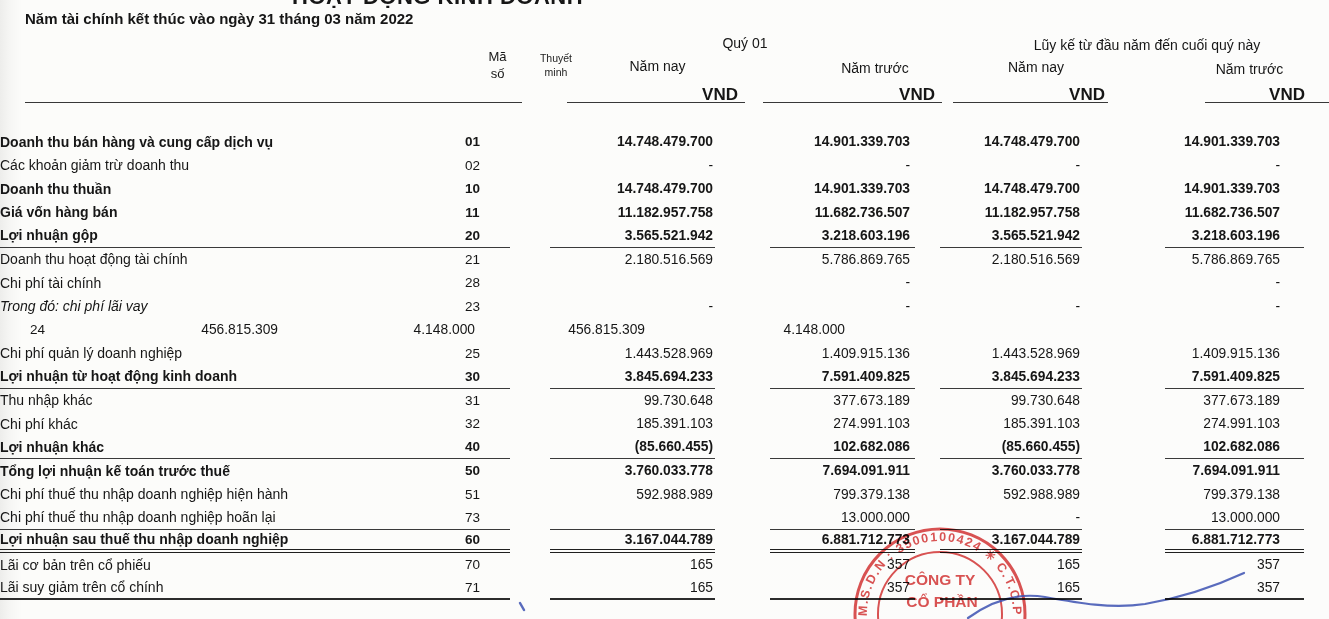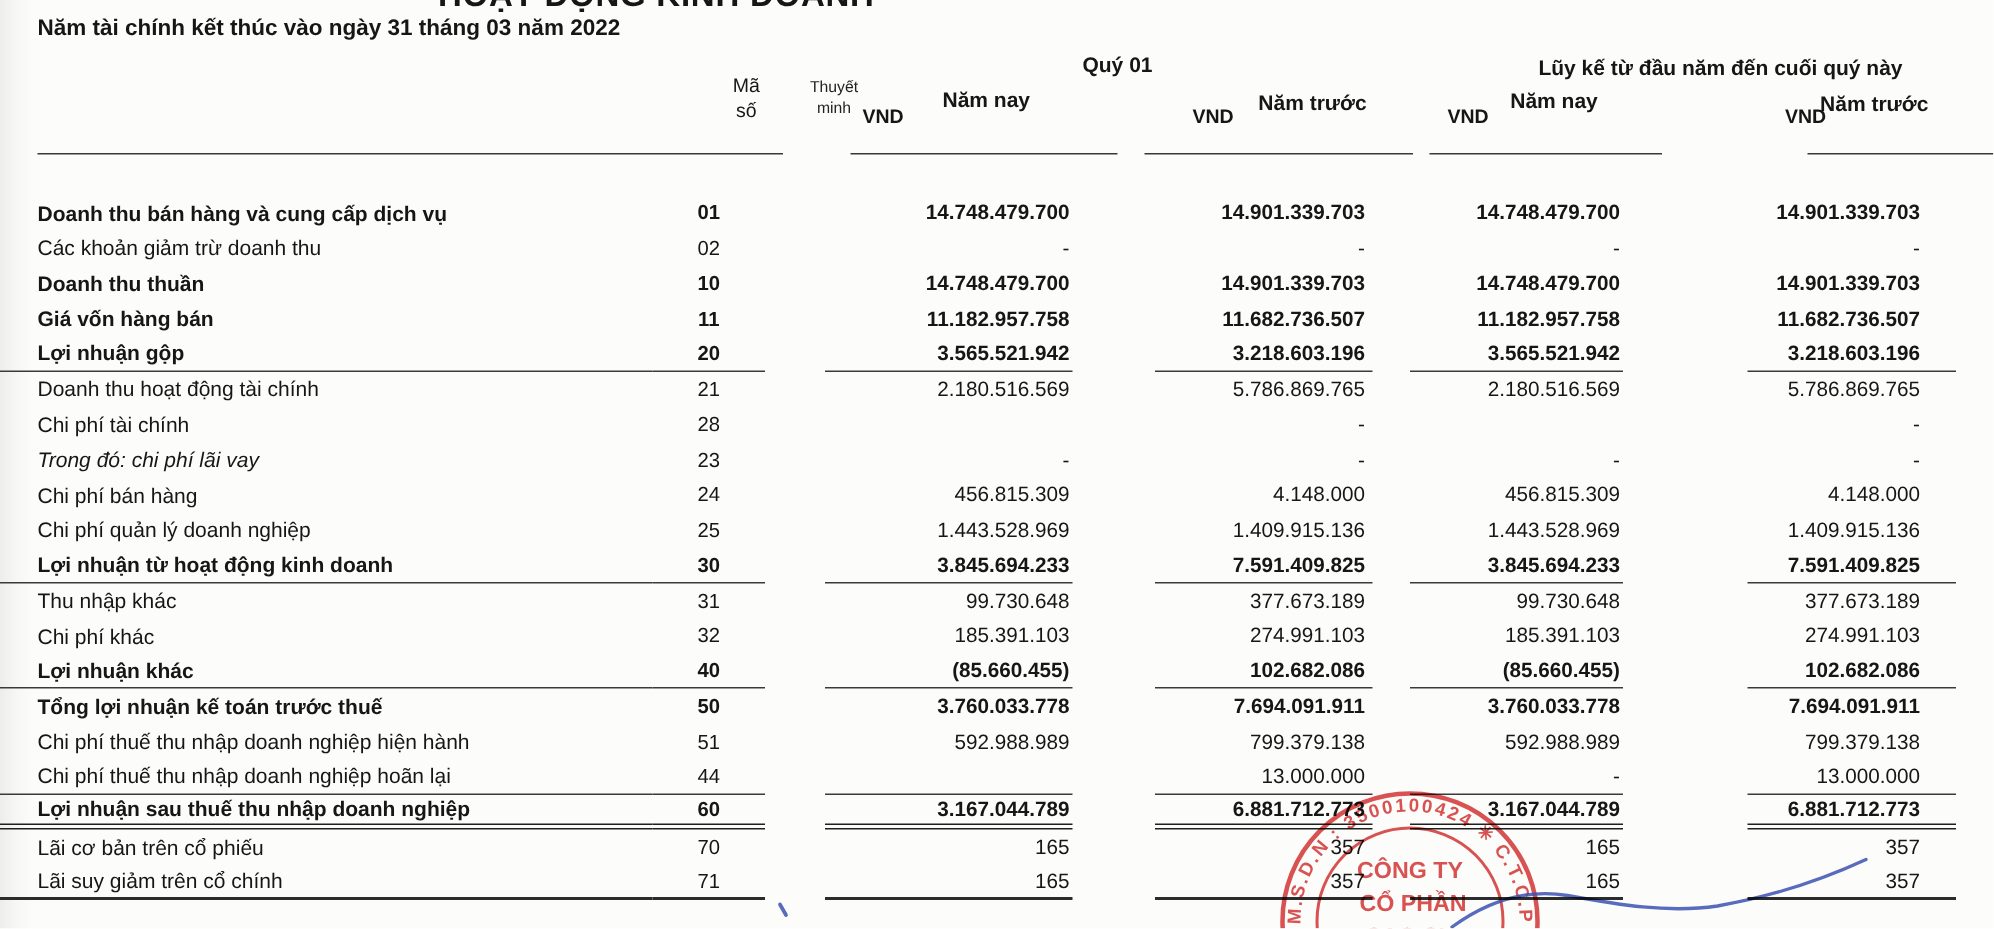--- a/index.html
+++ b/index.html
@@ -9,47 +9,47 @@
     font-family:"Liberation Sans","DejaVu Sans",sans-serif;
     color:#161616;
   }
   
   .title-clip{position:absolute;top:0;left:0;right:0;height:9px;overflow:hidden;}
   .title-clip .t{margin:-16px 0 0 292px;font-size:22px;font-weight:bold;letter-spacing:.5px;white-space:nowrap;}
   .subtitle{position:absolute;top:10px;left:25px;font-size:15px;font-weight:bold;white-space:nowrap;}
 
   
   .hd{position:absolute;text-align:center;line-height:17px;}
-  .hd.b{font-weight:bold;}
+  .hd.b{font-weight:normal;}
   .h-code{left:460px;width:75px;top:48px;font-size:13px;}
   .h-note{left:535px;width:42px;top:51px;font-size:10.5px;line-height:14px;color:#222;}
   .h-q1{left:575px;width:340px;top:35px;font-size:14px;}
   .h-ytd{left:965px;width:364px;top:37px;font-size:14px;}
   .h-ny1{left:575px;width:165px;top:58px;font-size:14px;}
   .h-nt1{left:795px;width:160px;top:60px;font-size:14px;}
   .h-ny2{left:965px;width:142px;top:59px;font-size:14px;}
   .h-nt2{left:1180px;width:139px;top:61px;font-size:14px;}
-  .vnd{position:absolute;top:70px;font-size:13px;font-weight:bold;text-align:left;}
+  .vnd{position:absolute;top:85px;font-size:17px;font-weight:bold;text-align:right;}
   .vnd1{left:575px;width:163px;}
   .vnd2{left:795px;width:140px;}
   .vnd3{left:965px;width:140px;}
   .vnd4{left:1190px;width:115px;}
   .hline{position:absolute;top:102px;height:0;border-top:1.6px solid #383838;}
   .hl-label{left:25px;width:497px;}
   .hl-v1{left:567px;width:178px;}
   .hl-v2{left:763px;width:179px;}
   .hl-v3{left:953px;width:155px;}
   .hl-v4{left:1205px;width:124px;}
 
   
   .rows{position:absolute;top:106px;left:0;width:1329px;}
   .rows .row:first-child{margin-top:24px;}
   .row{display:flex;align-items:center;height:23.5px;font-size:14px;}
   .c{box-sizing:border-box;height:100%;display:flex;align-items:center;}
-  .c.label{width:435px;padding-left:25px;}
+  .c.label{width:435px;}
   .c.code{width:75px;justify-content:center;font-size:13.5px;}
   .c.note{width:40px;}
   .c.v{justify-content:flex-end;font-size:13.8px;}
   .c.v1{width:165px;padding-right:2px;}
   .c.v2{width:145px;margin-left:55px;padding-right:5px;}
   .c.v3{width:142px;margin-left:25px;padding-right:2px;}
   .c.v4{width:139px;margin-left:83px;padding-right:24px;}
   .row.bold .label,.row.bold .code,.row.bold .v{font-weight:bold;}
   .row.italic .label{font-style:italic;}
   .row.indent .label{}
@@ -161,21 +161,20 @@
       <div class="row italic indent">
         <div class="c label">Trong đó:  chi phí lãi vay</div>
         <div class="c code">23</div>
         <div class="c note"></div>
         <div class="c v v1">-</div>
         <div class="c v v2">-</div>
         <div class="c v v3">-</div>
         <div class="c v v4">-</div>
       </div>
       <div class="row">
-        <div class="c label">Chi phí bán hàng</div>
         <div class="c code">24</div>
         <div class="c note"></div>
         <div class="c v v1">456.815.309</div>
         <div class="c v v2">4.148.000</div>
         <div class="c v v3">456.815.309</div>
         <div class="c v v4">4.148.000</div>
       </div>
       <div class="row">
         <div class="c label">Chi phí quản lý doanh nghiệp</div>
         <div class="c code">25</div>
@@ -234,21 +233,21 @@
         <div class="c label">Chi phí thuế thu nhập doanh nghiệp hiện hành</div>
         <div class="c code">51</div>
         <div class="c note"></div>
         <div class="c v v1">592.988.989</div>
         <div class="c v v2">799.379.138</div>
         <div class="c v v3">592.988.989</div>
         <div class="c v v4">799.379.138</div>
       </div>
       <div class="row u-s">
         <div class="c label">Chi phí thuế thu nhập doanh nghiệp hoãn lại</div>
-        <div class="c code">44</div>
+        <div class="c code">73</div>
         <div class="c note"></div>
         <div class="c v v1"></div>
         <div class="c v v2">13.000.000</div>
         <div class="c v v3">-</div>
         <div class="c v v4">13.000.000</div>
       </div>
       <div class="row bold u-d">
         <div class="c label">Lợi nhuận sau thuế thu nhập doanh nghiệp</div>
         <div class="c code">60</div>
         <div class="c note"></div>

